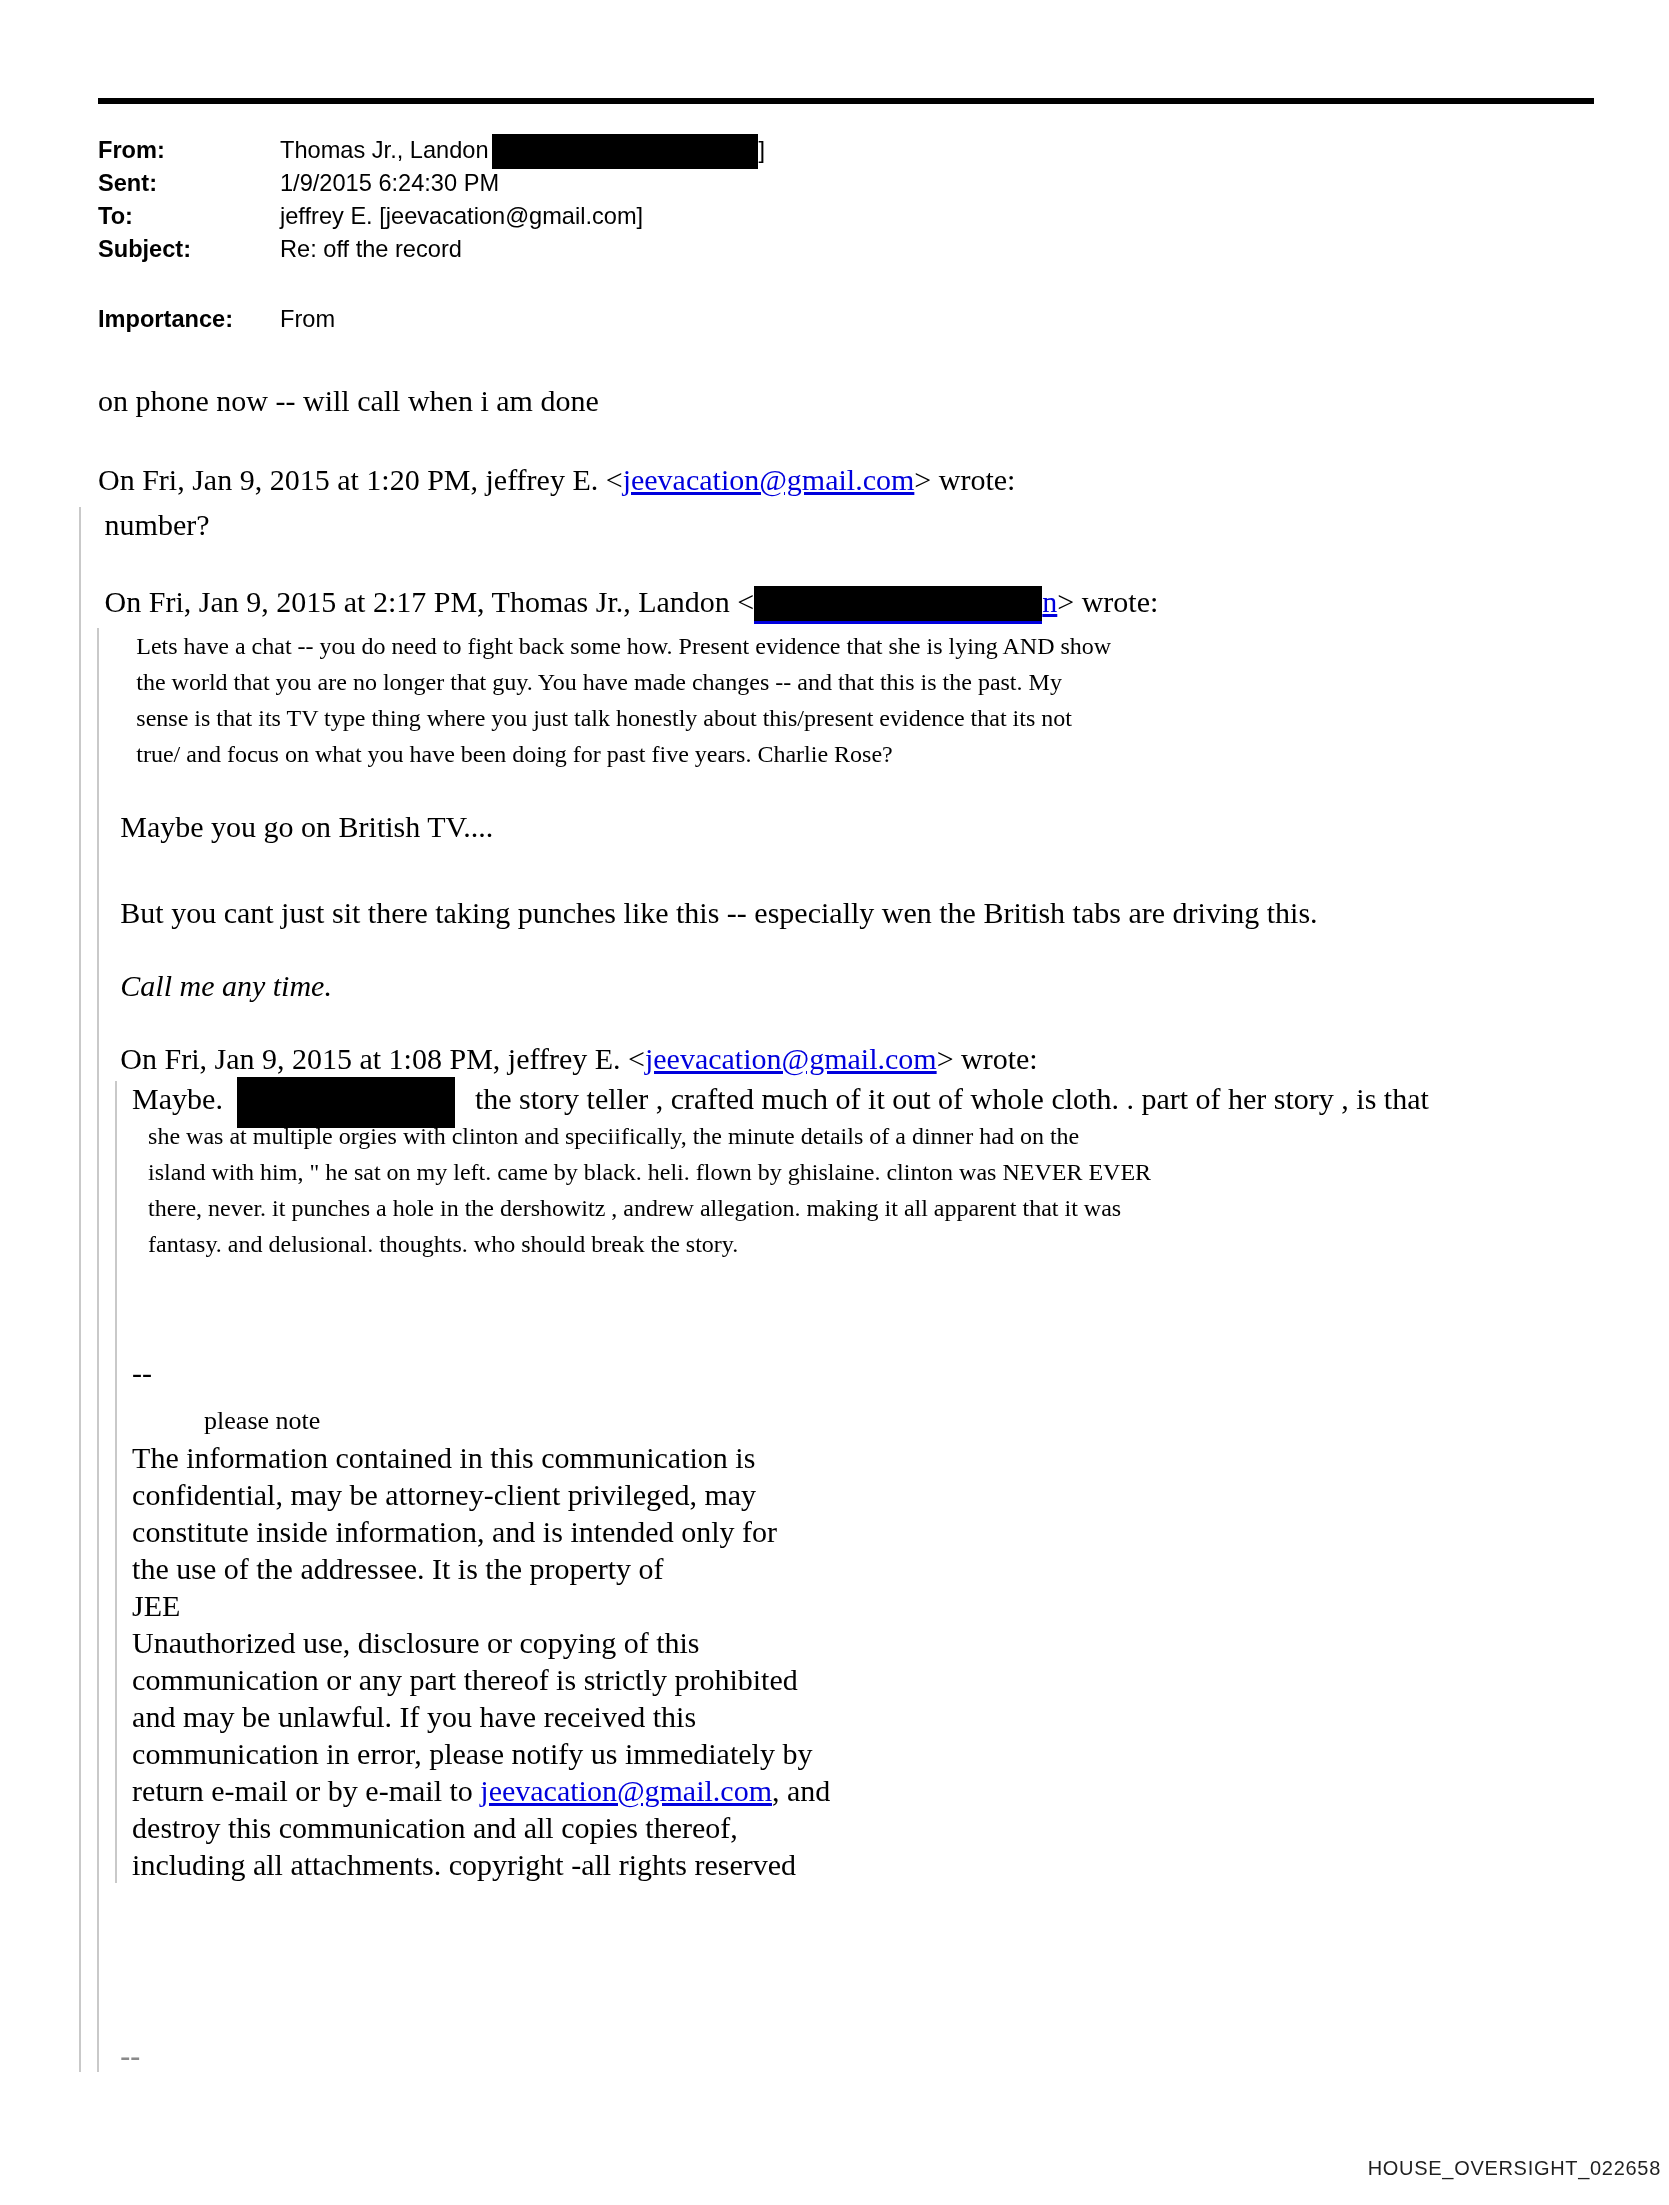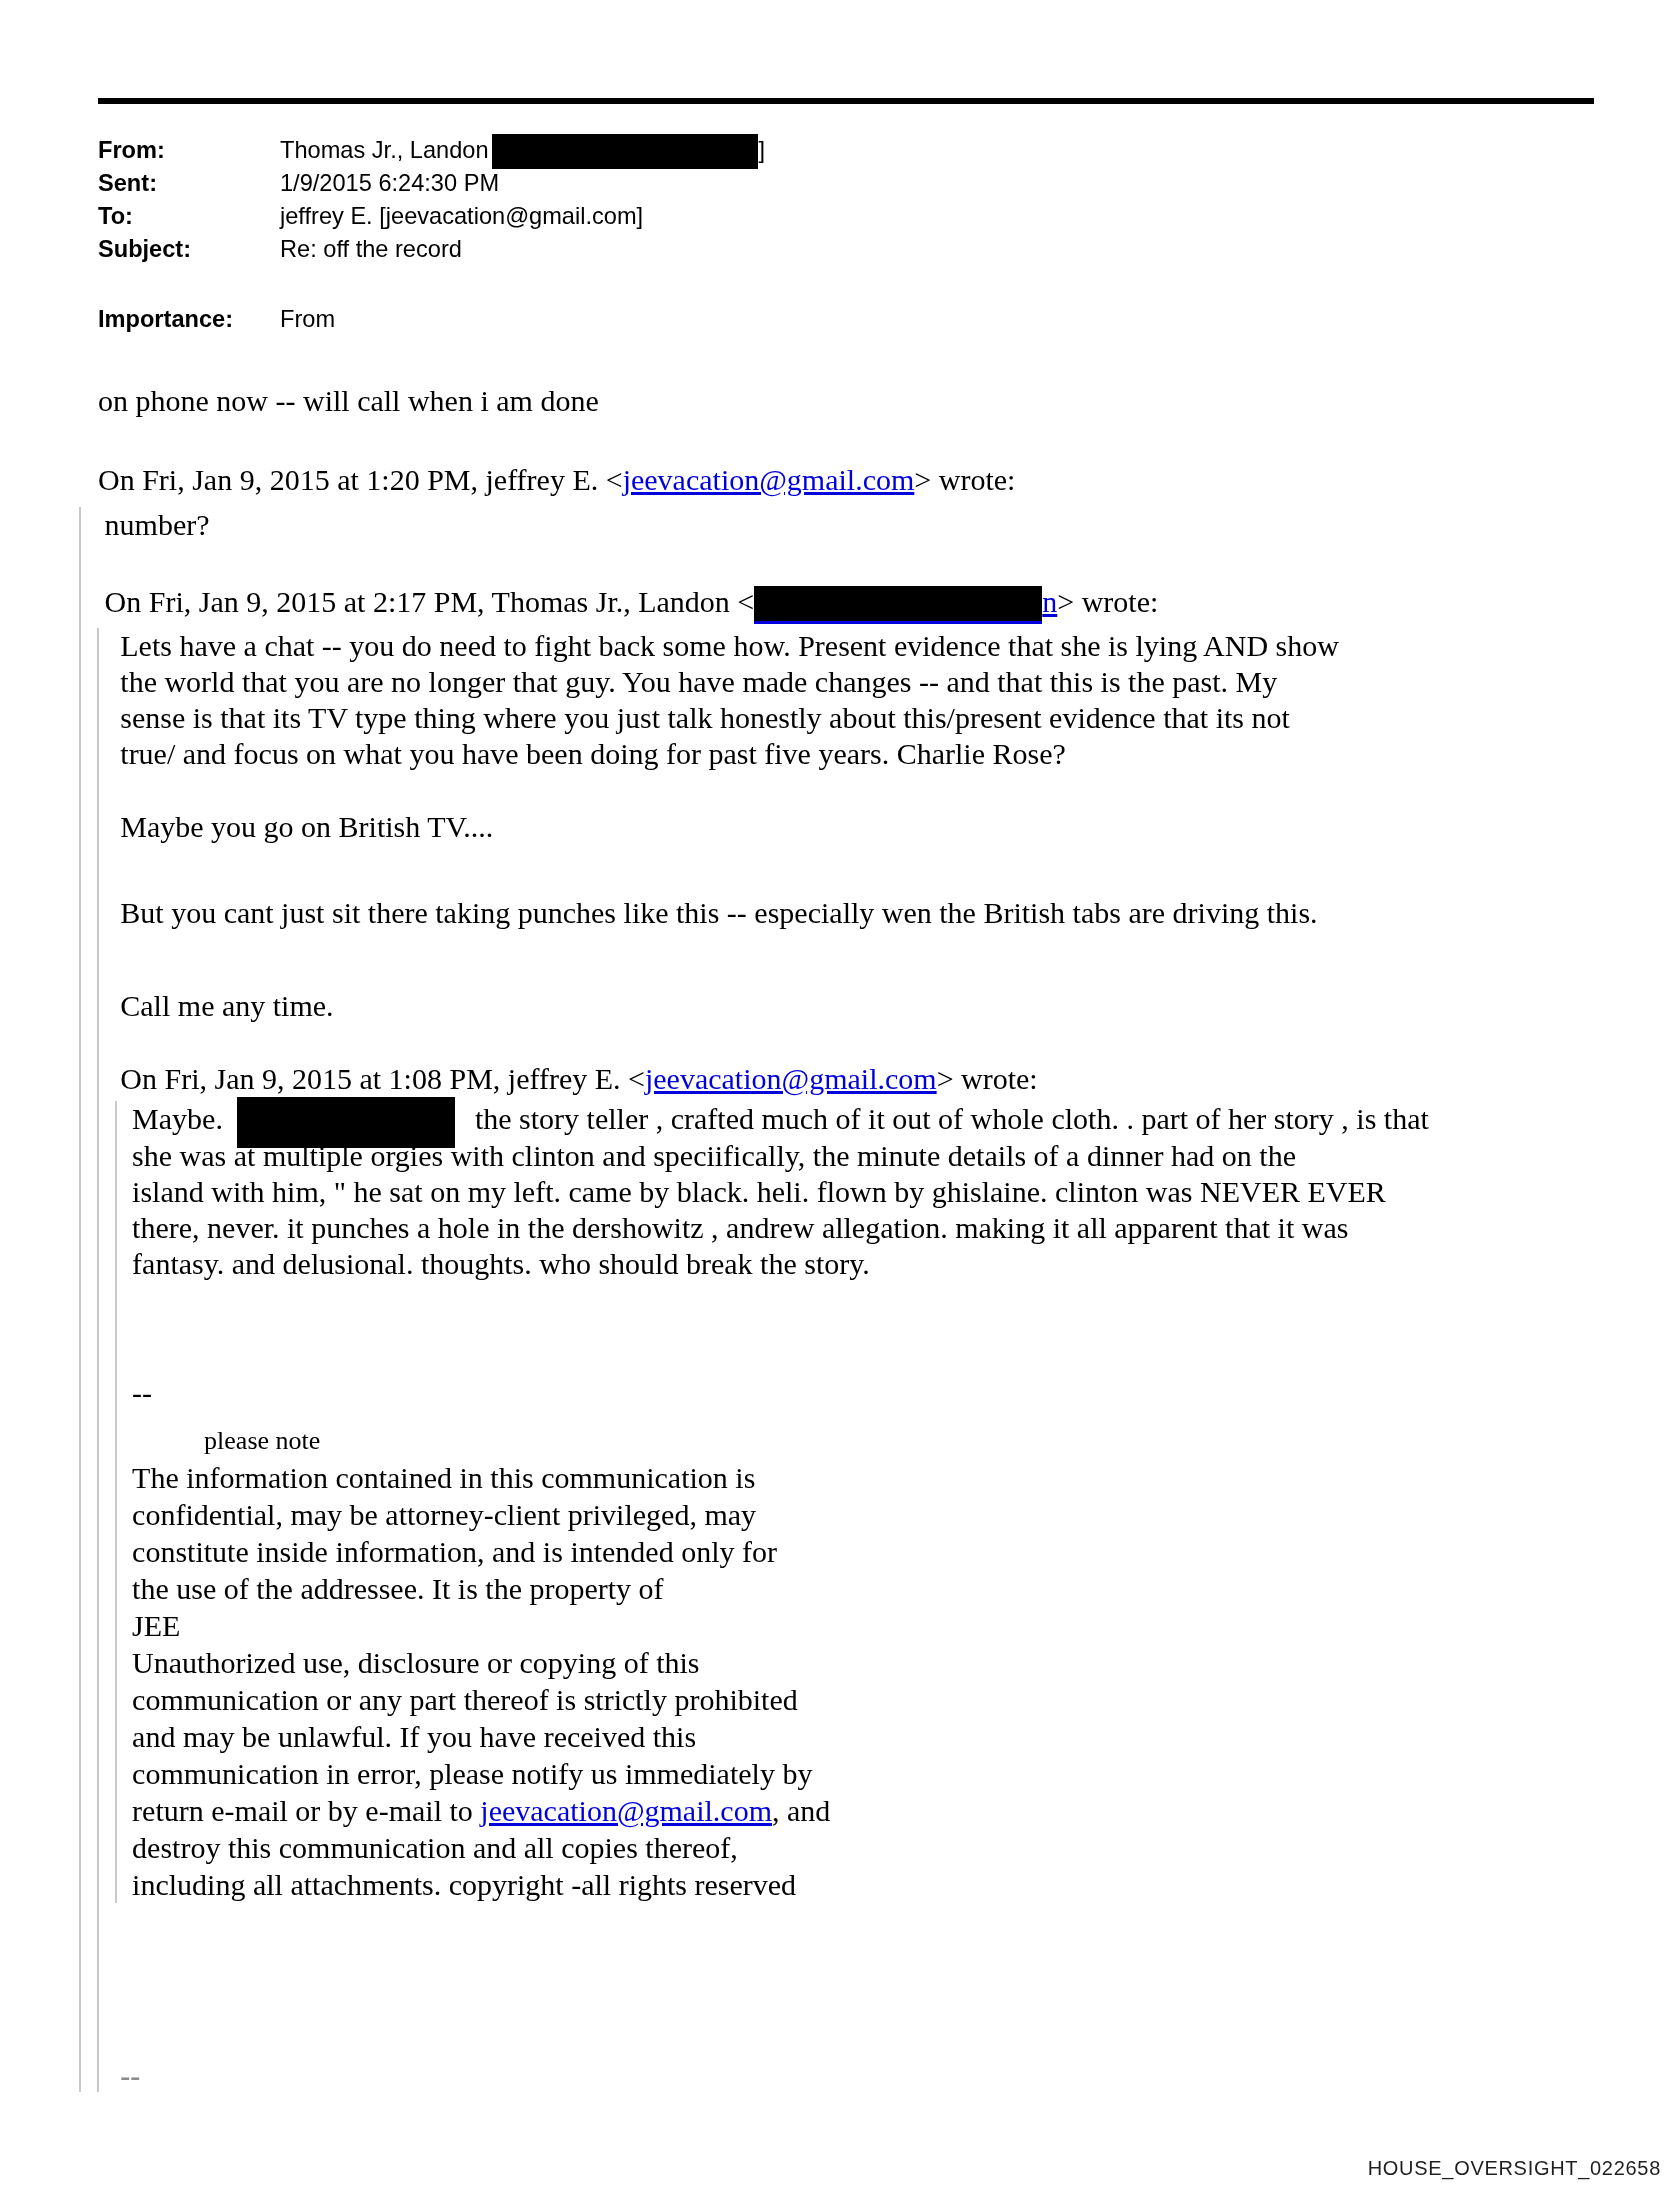--- a/index.html
+++ b/index.html
@@ -18,25 +18,25 @@
   .redact.r-para3{width:218px;height:51px;margin:-9.2px 19.6px -9.2px 14.4px;}
   
   .serif{font-size:30px;line-height:36px;}
   .opening{margin-top:47px;font-size:30px;}
   .attr{margin-top:43px;font-size:30px;line-height:36px;}
   a.maillink, .maillink{color:#0000dd;text-decoration:underline;cursor:pointer;}
   .bq{border-left:2.6px solid #c9c9c9;}
   .bq1{margin-left:-19px;padding-left:23.6px;margin-top:9.2px;}
   .bq2{margin-left:-7.9px;padding-left:21.6px;margin-top:7.9px;}
   .bq3{margin-left:-5.2px;padding-left:15px;margin-top:3.9px;}
-  .pre{white-space:pre-line;font-size:30px;line-height:36px;}
+  .pre{white-space:pre-line;font-size:24px;line-height:36px;margin-left:16px;}
   .attr-in{margin-top:41px;font-size:30px;line-height:36px;}
   .p-but{margin-top:50px;}
   .p-maybe{margin-top:37px;}
-  .p-call{margin-top:57px;}
+  .p-call{margin-top:37px;font-style:italic;}
   .attr3{margin-top:37px;}
   .p3l1{white-space:nowrap;font-size:30px;line-height:36px;}
   .sig-dashes{margin-top:93px;font-size:30px;line-height:36px;}
   .note-heading{margin-top:10.5px;font-size:26px;line-height:37px;text-indent:72px;}
   .disc{white-space:pre-line;font-size:30px;line-height:37px;}
   .disc-line{font-size:30px;line-height:37px;}
   .gray-dashes{margin-top:156px;font-size:30px;line-height:33px;font-weight:700;color:#8a8a8a;}
   .footer{position:absolute;top:2157px;right:8px;font-family:"Liberation Sans",sans-serif;font-size:20px;color:#1f1f1f;letter-spacing:0.7px;}
 </style>
 </head>

